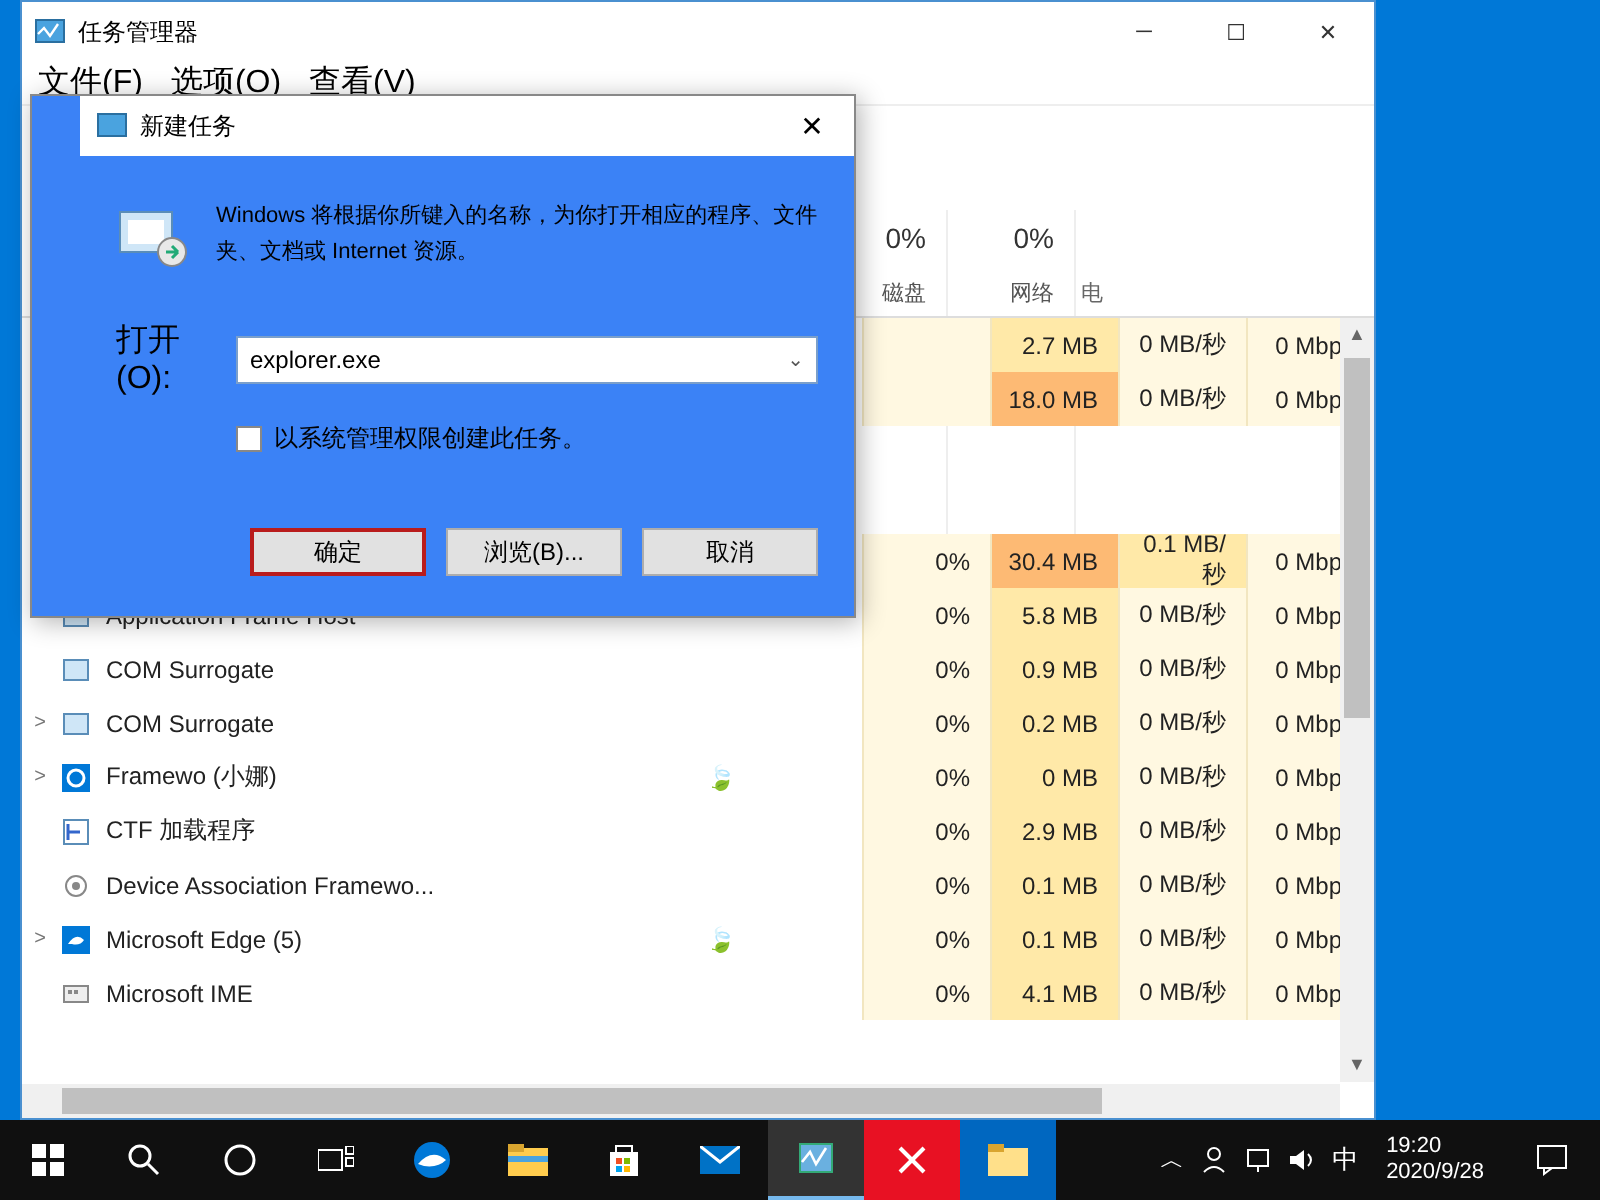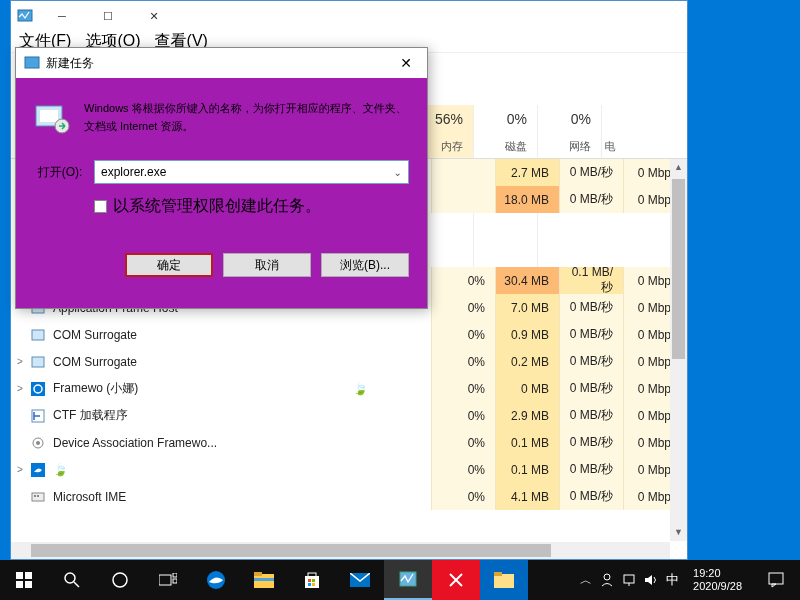--- a/index.html
+++ b/index.html
@@ -40,34 +40,34 @@
 .row.gap .cell { border-left: 1px solid #eee; }
 
 .scrollbar-v { position: absolute; right: 0; top: 106px; bottom: 18px; width: 17px; background: #f0f0f0; }
 .scrollbar-v .thumb { position: absolute; left: 2px; right: 2px; top: 20px; height: 180px; background: #c0c0c0; }
 .scrollbar-v .arr { position: absolute; left: 0; right: 0; height: 17px; text-align: center; font-size: 9px; color: #666; line-height: 17px; }
 .scrollbar-v .arr.up { top: 0; } .scrollbar-v .arr.dn { bottom: 0; }
 .scrollbar-h { position: absolute; left: 0; right: 17px; bottom: 0; height: 17px; background: #f0f0f0; }
 .scrollbar-h .thumb { position: absolute; top: 2px; bottom: 2px; left: 20px; width: 520px; background: #c0c0c0; }
 
 
-.run-dialog { position: absolute; left: 15px; top: 47px; width: 413px; height: 262px; background: #a21caf; border: 1px solid #888; box-shadow: 2px 2px 12px rgba(0,0,0,0.3); z-index: 10; }
+.run-dialog { position: absolute; left: 15px; top: 47px; width: 413px; height: 262px; background: #3b82f6; border: 1px solid #888; box-shadow: 2px 2px 12px rgba(0,0,0,0.3); z-index: 10; padding-left: 24px; }
 .run-titlebar { height: 30px; background: #fff; display: flex; align-items: center; padding-left: 8px; }
 .run-titlebar-icon { width: 16px; height: 16px; margin-right: 6px; }
 .run-title { flex: 1; font-size: 12px; }
 .run-close { width: 42px; height: 100%; display: flex; align-items: center; justify-content: center; font-size: 14px; cursor: pointer; }
 .run-body { padding: 22px 18px 10px 18px; }
 .run-top { display: flex; gap: 14px; align-items: flex-start; margin-bottom: 24px; }
 .run-icon { width: 36px; height: 36px; flex-shrink: 0; }
 .run-desc { font-size: 11px; color: #000; line-height: 1.6; }
 .run-input-row { display: flex; align-items: center; gap: 8px; margin-bottom: 12px; }
-.run-input-label { font-size: 12px; width: 52px; text-align: center; }
+.run-input-label { font-size: 16px; width: 52px; }
 .run-combo { flex: 1; height: 24px; border: 1px solid #7a9fcb; background: #fff; display: flex; align-items: center; padding: 0 6px; font-size: 12px; position: relative; }
 .run-combo .chev { position: absolute; right: 6px; font-size: 10px; color: #555; }
-.run-check-row { display: flex; align-items: center; gap: 6px; margin-left: 60px; margin-bottom: 26px; font-size: 16px; }
+.run-check-row { display: flex; align-items: center; gap: 6px; margin-left: 60px; margin-bottom: 26px; font-size: 12px; }
 .run-check { width: 13px; height: 13px; border: 1px solid #888; background: #fff; }
 .run-btns { display: flex; gap: 10px; justify-content: flex-end; padding: 0 18px 14px 0; }
 .run-btn { width: 88px; height: 24px; border: 1px solid #adadad; background: #e1e1e1; font-size: 12px; display: flex; align-items: center; justify-content: center; cursor: pointer; }
 .run-btn.primary { border: 2px solid #b91c1c; }
 
 
 .taskbar { position: absolute; left: 0; right: 0; bottom: 0; height: 40px; background: #101010; display: flex; align-items: center; color: #fff; }
 .tb-item { width: 48px; height: 40px; display: flex; align-items: center; justify-content: center; cursor: pointer; }
 .tb-item.active { background: #333; border-bottom: 2px solid #76b9ed; }
 .tb-item.red { background: #e81123; }
@@ -83,38 +83,35 @@
 <body>
 
 <div class="taskmgr">
   <div class="titlebar">
     <span class="titlebar-icon">
       <svg width="16" height="16">
           <rect x="1" y="2" width="14" height="11" fill="#4aa3df" stroke="#2a6fa0"></rect>
           <polyline points="2,9 5,6 8,10 12,4" fill="none" stroke="#fff" stroke-width="1.2"></polyline>
         </svg>
     </span>
+    <span class="titlebar-title">任务管理器</span>
     <div class="winbtns">
       <div class="winbtn">─</div>
       <div class="winbtn">☐</div>
       <div class="winbtn">✕</div>
     </div>
   </div>
   <div class="menubar">
     <span>文件(F)</span>
     <span>选项(O)</span>
     <span>查看(V)</span>
   </div>
   <div class="tm-body">
     <div class="columns-header">
       <div class="col-name-h"></div>
-      <div class="col-h hot">
-          <span class="pct">56%</span>
-          <span class="lbl">内存</span>
-        </div>
       <div class="col-h">
           <span class="pct">0%</span>
           <span class="lbl">磁盘</span>
         </div>
       <div class="col-h">
           <span class="pct">0%</span>
           <span class="lbl">网络</span>
         </div>
       <div style="width:17px;border-left:1px solid #eee;text-align:center;font-size:11px;color:#666;display:flex;align-items:flex-end;justify-content:center;padding-bottom:4px">电</div>
     </div>
@@ -168,21 +165,21 @@
           <span class="expand"></span>
           <span class="ricon">
             <svg width="14" height="14">
               <rect x="1" y="2" width="12" height="10" fill="#cfe6f7" stroke="#5a8db8"></rect>
             </svg>
           </span>
           <span class="rname">Application Frame Host</span>
           <span class="leaf"></span>
           <div style="flex:1"></div>
           <div class="cell cpu">0%</div>
-          <div class="cell mem">7.0 MB</div>
+          <div class="cell mem">5.8 MB</div>
           <div class="cell disk">0 MB/秒</div>
           <div class="cell net">0 Mbps</div>
         </div>
         <div class="row">
           <span class="expand"></span>
           <span class="ricon">
             <svg width="14" height="14">
               <rect x="1" y="2" width="12" height="10" fill="#cfe6f7" stroke="#5a8db8"></rect>
             </svg>
           </span>
@@ -258,20 +255,21 @@
           <div class="cell net">0 Mbps</div>
         </div>
         <div class="row">
           <span class="expand">&gt;</span>
           <span class="ricon">
             <svg width="14" height="14">
               <rect width="14" height="14" fill="#0078d7"></rect>
               <path d="M3 9 Q7 3 11 7 Q9 10 5 9" fill="#fff"></path>
             </svg>
           </span>
+          <span class="rname">Microsoft Edge (5)</span>
           <span class="leaf">🍃</span>
           <div style="flex:1"></div>
           <div class="cell cpu">0%</div>
           <div class="cell mem">0.1 MB</div>
           <div class="cell disk">0 MB/秒</div>
           <div class="cell net">0 Mbps</div>
         </div>
         <div class="row">
           <span class="expand"></span>
           <span class="ricon">
@@ -330,22 +328,22 @@
         <span class="chev">⌄</span>
       </div>
     </div>
     <div class="run-check-row">
       <div class="run-check"></div>
       <span>以系统管理权限创建此任务。</span>
     </div>
   </div>
   <div class="run-btns">
     <div class="run-btn primary">确定</div>
+    <div class="run-btn">浏览(B)...</div>
     <div class="run-btn">取消</div>
-    <div class="run-btn">浏览(B)...</div>
   </div>
 </div>
 
 <div class="taskbar">
   <div class="tb-item">
     <svg width="16" height="16">
         <rect x="0" y="0" width="7" height="7" fill="#fff"></rect>
         <rect x="9" y="0" width="7" height="7" fill="#fff"></rect>
         <rect x="0" y="9" width="7" height="7" fill="#fff"></rect>
         <rect x="9" y="9" width="7" height="7" fill="#fff"></rect>

